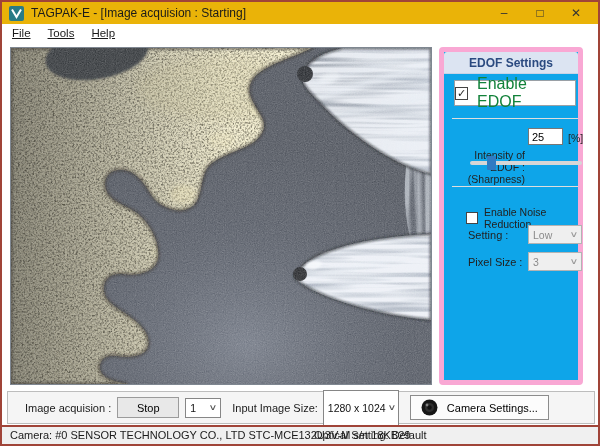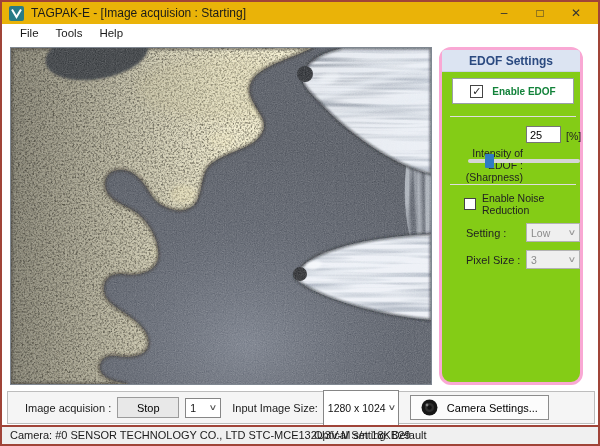--- a/index.html
+++ b/index.html
@@ -9,46 +9,46 @@
     border:2px solid #a04438;overflow:hidden;
     font-family:"Liberation Sans",sans-serif;color:#1a1a1a;
   }
   
   .titlebar{height:22px;display:flex;align-items:center;padding:0 4px 0 7px;background:#eab308;}
   .app-icon{width:15px;height:15px;flex:0 0 auto;}
   .title-text{font-size:12px;margin-left:7px;white-space:nowrap;}
   .win-btns{margin-left:auto;display:flex;align-items:center;}
   .win-btn{width:36px;height:20px;text-align:center;font-size:12px;line-height:20px;color:#333;}
   
-  .menubar{height:18px;display:flex;align-items:center;gap:17px;padding:0 18px;background:#fff;font-size:11.5px;}
+  .menubar{height:18px;display:flex;align-items:center;gap:17px;padding:0 10px;background:#fff;font-size:11.5px;text-decoration:underline;}
   .menu-item{cursor:default;}
   
   .image-frame{position:absolute;left:8px;top:45px;width:422px;height:338px;
     border:1px solid #7f8791;background:#3c414c;}
   .image-frame svg{display:block;width:100%;height:100%;}
   
-  .edof-panel{position:absolute;left:437px;top:45px;width:144px;height:338px;background:#84cc16;
-    border:3px solid #f9a8d4;border-radius:12px;}
+  .edof-panel{position:absolute;left:437px;top:45px;width:144px;height:338px;background:#0ea5e9;
+    border:5px solid #f9a8d4;border-radius:4px;}
   .panel-header{height:22px;background:#dce4f2;border-bottom:1px solid #c9d3e6;border-radius:3px 3px 0 0;
     display:flex;align-items:center;justify-content:center;color:#2b4a80;font-weight:bold;font-size:12px;}
   .enable-box{position:absolute;left:10px;top:28px;width:122px;height:26px;border:1px solid #9aa0a6;
     display:flex;align-items:center;justify-content:center;gap:9px;background:#fff;}
   .checkbox{width:13px;height:13px;border:1px solid #444;background:#fff;font-size:11px;
     line-height:11px;text-align:center;color:#222;flex:0 0 auto;}
   .checkbox.small{width:12px;height:12px;font-size:10px;line-height:10px;}
-  .enable-label{color:#12823a;font-weight:bold;font-size:10px;}
+  .enable-label{color:#12823a;font-weight:normal;font-size:16px;}
   .sep{position:absolute;left:8px;width:126px;height:1px;background:#dedede;}
   .intensity-label{position:absolute;left:2px;top:78px;width:79px;text-align:right;font-size:10.5px;line-height:12px;color:#222;margin-top:19px;}
   .intensity-input{position:absolute;left:84px;top:76px;width:35px;height:17px;border:1px solid #767676;
     font-size:11px;font-family:"Liberation Sans",sans-serif;padding:0 3px;}
   .intensity-unit{position:absolute;left:124px;top:80px;font-size:10.5px;color:#222;}
   .slider{position:absolute;left:26px;top:104px;width:112px;height:14px;}
   .slider-track{position:absolute;left:0;right:0;top:5px;height:4px;background:#d6d6d6;border-radius:2px;}
   .slider-handle{position:absolute;top:0;width:9px;height:14px;background:#2f7bc3;margin-left:-4px;border-radius:1px;}
-  .noise-row{position:absolute;left:22px;top:142px;display:flex;align-items:center;gap:6px;font-size:10.5px;color:#222;}
+  .noise-row{position:absolute;left:22px;top:154px;display:flex;align-items:center;gap:6px;font-size:10.5px;color:#222;}
   .panel-label{position:absolute;font-size:11px;color:#222;}
   .combo{display:flex;align-items:center;justify-content:space-between;padding:0 4px;border:1px solid #b3b3b3;
     background:#efefef;color:#8b8b8b;font-size:10.5px;}
   .combo .chev{font-size:8px;color:#9a9a9a;transform:scaleX(1.5);margin-left:3px;}
   .combo.enabled{background:#fff;color:#111;border-color:#868686;}
   .combo.enabled .chev{color:#555;}
   .combo.abs{position:absolute;width:54px;height:19px;}
   
   .toolbar{position:absolute;left:5px;top:389px;width:588px;height:33px;border:1px solid #bdbdbd;background:#f5f5f5;
     display:flex;align-items:center;font-size:11px;padding:0 17px;white-space:nowrap;}

